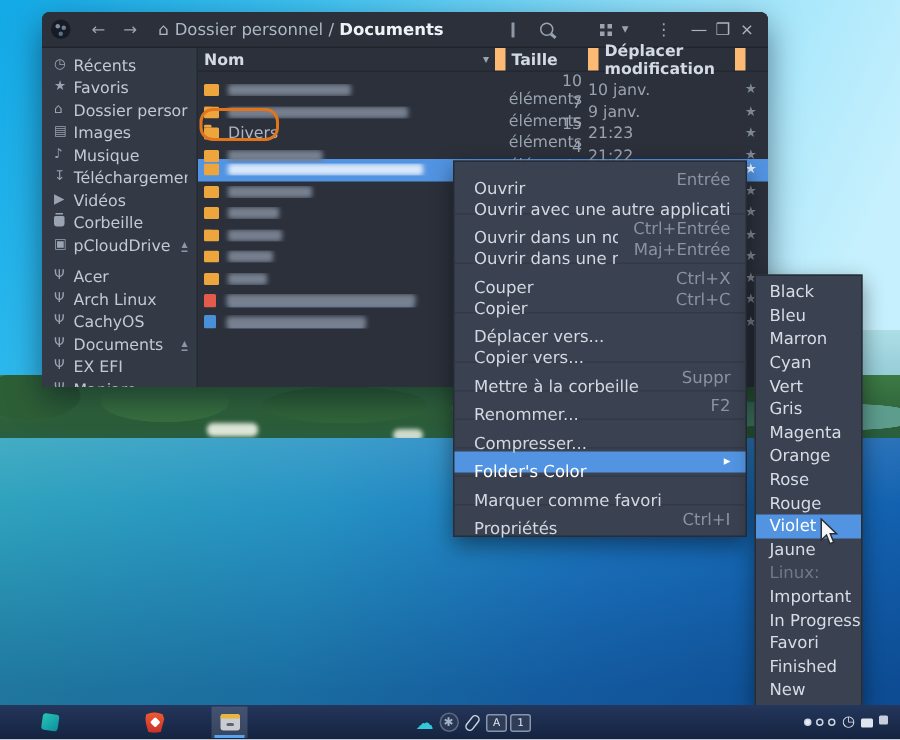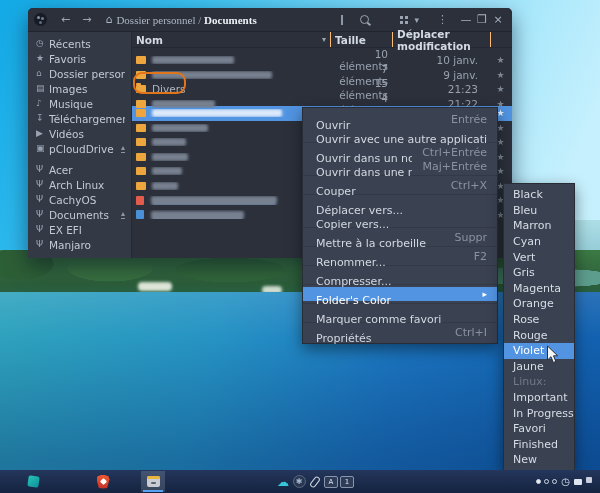--- a/index.html
+++ b/index.html
@@ -55,21 +55,21 @@
   
   .window{position:absolute;left:28px;top:8px;width:484px;height:250px;background:#2b303b;
        border-radius:5px 5px 2px 2px;box-shadow:0 8px 22px rgba(0,10,30,.5);z-index:10;overflow:hidden;
        color:#c8cfd9;font-size:11px;}
   .titlebar{height:23px;background:#2b303b;border-bottom:1px solid #20242d;display:flex;align-items:center;padding:0 6px;}
   .appico{width:13px;height:13px;border-radius:50%;background:#161b26;position:relative;margin-right:8px;flex:none;}
   .appico::after{content:"";position:absolute;left:3px;top:3px;width:3px;height:3px;border-radius:50%;background:#7f8fa5;
        box-shadow:4px 1px 0 #6d7d93,2px 5px 0 #5d6d83;}
   .navbtn{color:#9aa4b2;font-size:11px;padding:0 6px;line-height:1;}
   .homeico{color:#aeb7c4;font-size:11px;margin:0 4px 0 8px;}
-  .crumb{color:#aeb7c4;font-family:Liberation Serif, serif;}
+  .crumb{color:#aeb7c4;}
   .crumb b{color:#eef2f7;font-weight:bold;}
   .tb-spacer{flex:1;}
   .bar-ico{width:2px;height:10px;background:#8d97a6;margin:0 8px;}
   .searchico{width:7px;height:7px;border:1.4px solid #9aa4b2;border-radius:50%;position:relative;margin:0 9px;}
   .searchico::after{content:"";position:absolute;left:6px;top:7px;width:4px;height:1.6px;background:#9aa4b2;transform:rotate(40deg);}
   .gridico{width:8px;height:8px;margin-left:22px;
        background:conic-gradient(#9aa4b2 0 25%,transparent 0 50%,#9aa4b2 0 75%,transparent 0);
        background-size:8px 8px; position:relative;}
   .gridico{background:
        linear-gradient(#9aa4b2,#9aa4b2) 0 0/3px 3px no-repeat,
@@ -86,27 +86,27 @@
   .srow.gap{margin-top:6px;}
   .sic{width:13px;color:#99a3b2;font-size:9px;flex:none;line-height:1;}
   .slabel{white-space:nowrap;overflow:hidden;flex:1;}
   .eject{color:#8d97a6;font-size:8px;line-height:1;border-bottom:1px solid #8d97a6;padding-bottom:0px;flex:none;}
   .trashico{width:7px;height:7px;background:#99a3b2;border-radius:1px 1px 2px 2px;position:relative;display:inline-block;}
   .trashico::before{content:"";position:absolute;top:-2px;left:1px;width:5px;height:1px;background:#99a3b2;}
   .main{flex:1;background:#2b303b;position:relative;}
   .listheader{display:grid;grid-template-columns:198px 62px 98px 21px;height:15px;align-items:center;
        border-bottom:1px solid #232833;color:#d4dae3;font-weight:bold;font-size:10.5px;}
   .hc{padding-left:4px;height:15px;display:flex;align-items:center;box-sizing:border-box;gap:45px;}
-  .hc.b{border-left:1px solid #fdba74;}
+  .hc.b{border-left:7px solid #fdba74;}
   .hname{justify-content:space-between;padding-right:4px;}
   .sortcaret{color:#9aa5b3;font-size:8px;font-weight:normal;}
   .frow{display:grid;grid-template-columns:198px 62px 98px 21px;height:14.5px;align-items:center;font-size:10.5px;color:#aeb6c2;}
   .frow .cname{display:flex;align-items:center;padding-left:4px;overflow:hidden;}
   .frow .csize{text-align:right;padding-right:4px;color:#9aa2af;}
-  .frow .cdate{text-align:right;padding-right:12px;color:#9aa2af;}
+  .frow .cdate{text-align:left;padding-right:12px;color:#9aa2af;}
   .frow .cstar{text-align:center;color:#7c8694;font-size:9px;}
   .frow.sel{background:#5294e2;color:#fff;}
   .frow.sel .csize,.frow.sel .cdate,.frow.sel .cstar{color:#eaf2fc;}
   .fico{width:10px;height:8px;background:#eda63e;border-radius:1px;position:relative;margin-right:6px;flex:none;}
   .fico::before{content:"";position:absolute;top:-2px;left:0;width:5px;height:2px;background:#eda63e;border-radius:1px 1px 0 0;}
   .pico{width:8px;height:9px;background:#e25b4d;border-radius:1px;margin-right:7px;flex:none;}
   .bico{width:8px;height:9px;background:#4a90d9;border-radius:1px;margin-right:7px;flex:none;}
   .redact{height:8px;border-radius:2px;background:#77808f;filter:blur(1.6px);flex:none;}
   .frow.sel .redact{background:#dce9fa;}
   .redact.ul{box-shadow:0 3px 0 -1px rgba(145,170,205,.75);}
@@ -189,20 +189,24 @@
         </div>
         <div class="srow">
           <span class="sic">↧</span>
           <span class="slabel">Téléchargements</span>
         </div>
         <div class="srow">
           <span class="sic">▶</span>
           <span class="slabel">Vidéos</span>
         </div>
         <div class="srow">
+          <span class="sic"><span class="trashico"></span></span>
+          <span class="slabel">Corbeille</span>
+        </div>
+        <div class="srow">
           <span class="sic">▣</span>
           <span class="slabel">pCloudDrive</span>
           <span class="eject">▴</span>
         </div>
         <div class="srow gap">
           <span class="sic">Ψ</span>
           <span class="slabel">Acer</span>
         </div>
         <div class="srow">
           <span class="sic">Ψ</span>
@@ -397,20 +401,24 @@
       </div>
       <div class="mitem">
         <span class="lbl">Ouvrir dans une nouvelle fenêtre</span>
         <span class="sc">Maj+Entrée</span>
       </div>
     </div>
     <div class="mgroup">
       <div class="mitem">
         <span class="lbl">Couper</span>
         <span class="sc">Ctrl+X</span>
+      </div>
+      <div class="mitem">
+        <span class="lbl">Copier</span>
+        <span class="sc">Ctrl+C</span>
       </div>
     </div>
     <div class="mgroup">
       <div class="mitem">
         <span class="lbl">Déplacer vers...</span>
       </div>
       <div class="mitem">
         <span class="lbl">Copier vers...</span>
       </div>
     </div>

